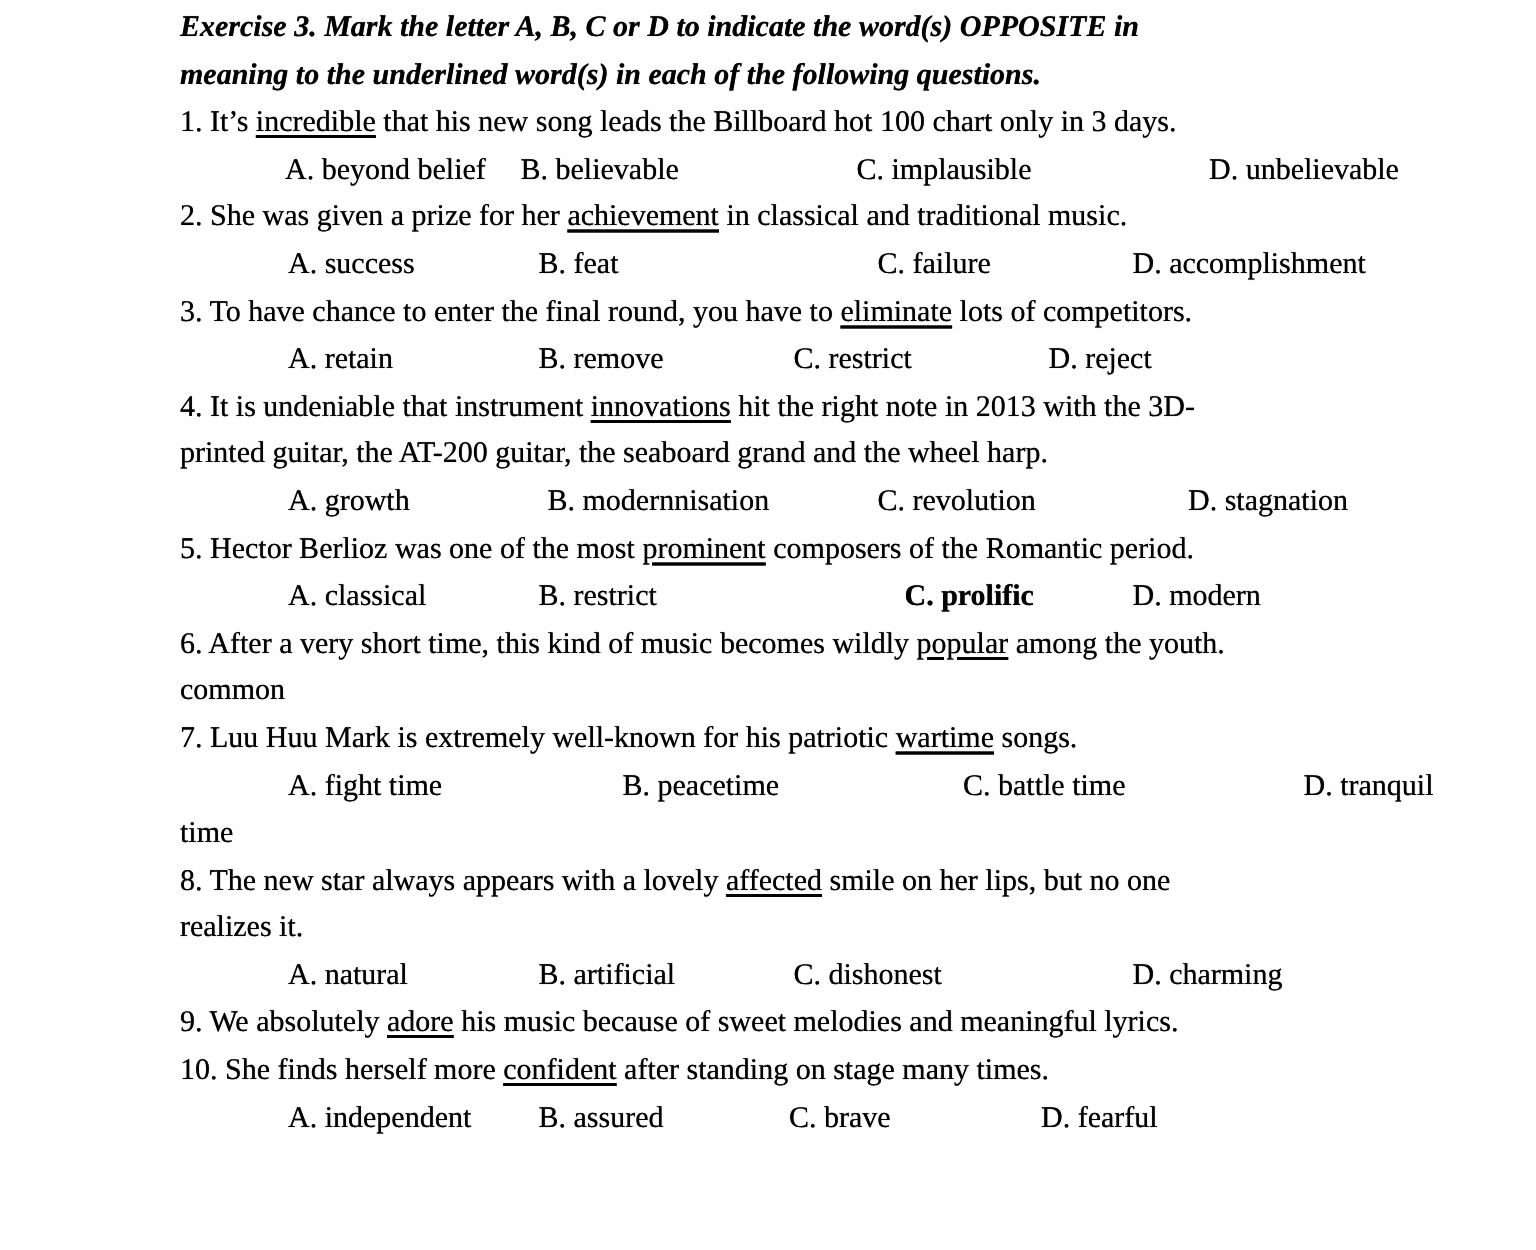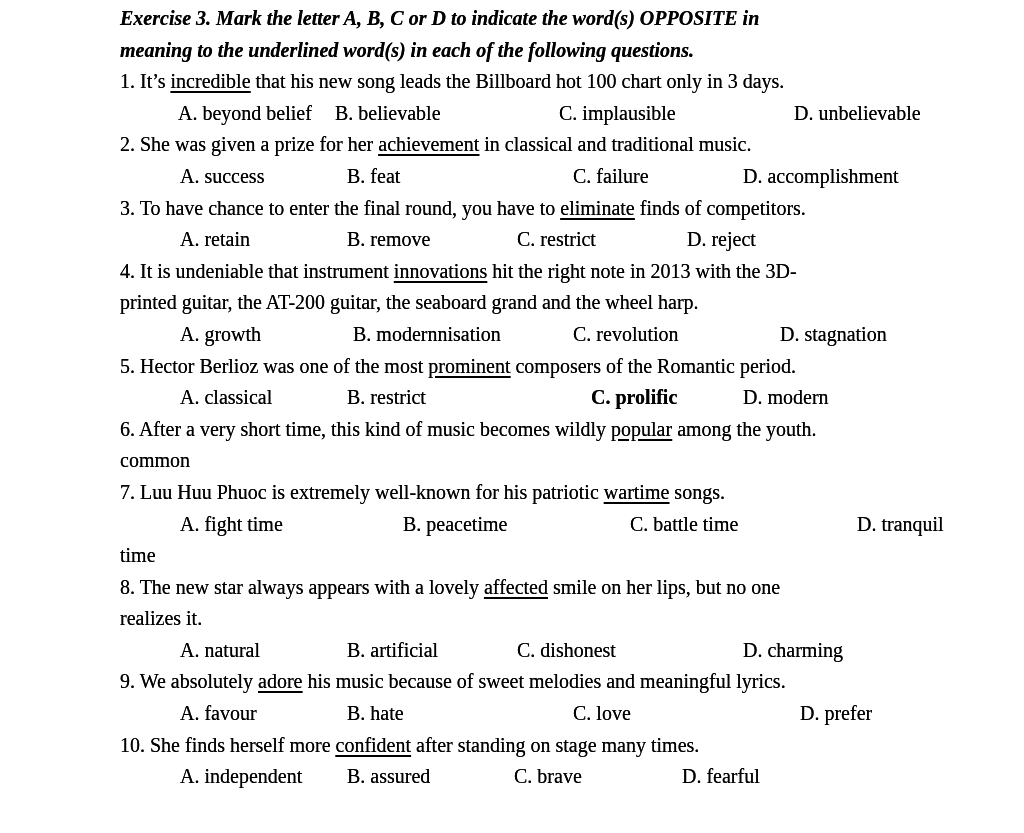--- a/index.html
+++ b/index.html
@@ -14,21 +14,21 @@
     text-shadow:0 0 0.5px rgba(0,0,0,0.85);
   }
   .heading-line {
     font-weight:bold;
     font-style:italic;
     line-height:31.6px;
     white-space:nowrap;
   }
   .q-text { line-height:31.6px; width:884px; }
   .opts { position:relative; height:31.6px; line-height:31.6px; width:884px; }
-  .opt  { position:absolute; top:0; white-space:nowrap; }
+  .opt  { position:absolute; top:0; white-space:nowrap;margin-left:12px; }
   .cont { line-height:31.6px; }
   .u {
     text-decoration:underline;
     text-decoration-thickness:1.8px;
     text-underline-offset:3px;
   }
 </style>
 </head>
 <body>
 
@@ -45,21 +45,21 @@
         <span class="opt" style="left: 439px;">C. implausible</span>
         <span class="opt" style="left: 674px;">D. unbelievable</span>
       </div>
       <div class="q-text"><span>2. </span><span>She was given a prize for her </span><span class="u">achievement</span><span> in classical and traditional music.</span></div>
       <div class="opts">
         <span class="opt" style="left: 60px;">A. success</span>
         <span class="opt" style="left: 227px;">B. feat</span>
         <span class="opt" style="left: 453px;">C. failure</span>
         <span class="opt" style="left: 623px;">D. accomplishment</span>
       </div>
-      <div class="q-text"><span>3. </span><span>To have chance to enter the final round, you have to </span><span class="u">eliminate</span><span> finds of competitors.</span></div>
+      <div class="q-text"><span>3. </span><span>To have chance to enter the final round, you have to </span><span class="u">eliminate</span><span> lots of competitors.</span></div>
       <div class="opts">
         <span class="opt" style="left: 60px;">A. retain</span>
         <span class="opt" style="left: 227px;">B. remove</span>
         <span class="opt" style="left: 397px;">C. restrict</span>
         <span class="opt" style="left: 567px;">D. reject</span>
       </div>
       <div class="q-text"><span>4. </span><span>It is undeniable that instrument </span><span class="u">innovations</span><span> hit the right note in 2013 with the 3D-</span><br><span>printed guitar, the AT-200 guitar, the seaboard grand and the wheel harp.</span></div>
       <div class="opts">
         <span class="opt" style="left: 60px;">A. growth</span>
         <span class="opt" style="left: 233px;">B. modernnisation</span>
@@ -68,42 +68,36 @@
       </div>
       <div class="q-text"><span>5. </span><span>Hector Berlioz was one of the most </span><span class="u">prominent</span><span> composers of the Romantic period.</span></div>
       <div class="opts">
         <span class="opt" style="left: 60px;">A. classical</span>
         <span class="opt" style="left: 227px;">B. restrict</span>
         <span class="opt" style="left: 471px; font-weight: bold;">C. prolific</span>
         <span class="opt" style="left: 623px;">D. modern</span>
       </div>
       <div class="q-text"><span>6. </span><span>After a very short time, this kind of music becomes wildly </span><span class="u">popular</span><span> among the youth.</span></div>
       <div class="cont">common</div>
-      <div class="q-text"><span>7. </span><span>Luu Huu Phuoc is extremely well-known for his patriotic </span><span class="u">wartime</span><span> songs.</span></div>
+      <div class="q-text"><span>7. </span><span>Luu Huu Mark is extremely well-known for his patriotic </span><span class="u">wartime</span><span> songs.</span></div>
       <div class="opts">
         <span class="opt" style="left: 60px;">A. fight time</span>
         <span class="opt" style="left: 283px;">B. peacetime</span>
         <span class="opt" style="left: 510px;">C. battle time</span>
         <span class="opt" style="left: 737px;">D. tranquil</span>
       </div>
       <div class="cont">time</div>
       <div class="q-text"><span>8. </span><span>The new star always appears with a lovely </span><span class="u">affected</span><span> smile on her lips, but no one</span><br><span>realizes it.</span></div>
       <div class="opts">
         <span class="opt" style="left: 60px;">A. natural</span>
         <span class="opt" style="left: 227px;">B. artificial</span>
         <span class="opt" style="left: 397px;">C. dishonest</span>
         <span class="opt" style="left: 623px;">D. charming</span>
       </div>
       <div class="q-text"><span>9. </span><span>We absolutely </span><span class="u">adore</span><span> his music because of sweet melodies and meaningful lyrics.</span></div>
-      <div class="opts">
-        <span class="opt" style="left: 60px;">A. favour</span>
-        <span class="opt" style="left: 227px;">B. hate</span>
-        <span class="opt" style="left: 453px;">C. love</span>
-        <span class="opt" style="left: 680px;">D. prefer</span>
-      </div>
       <div class="q-text"><span>10. </span><span>She finds herself more </span><span class="u">confident</span><span> after standing on stage many times.</span></div>
       <div class="opts">
         <span class="opt" style="left: 60px;">A. independent</span>
         <span class="opt" style="left: 227px;">B. assured</span>
         <span class="opt" style="left: 394px;">C. brave</span>
         <span class="opt" style="left: 562px;">D. fearful</span>
       </div>
     </div>
 </div>
 

